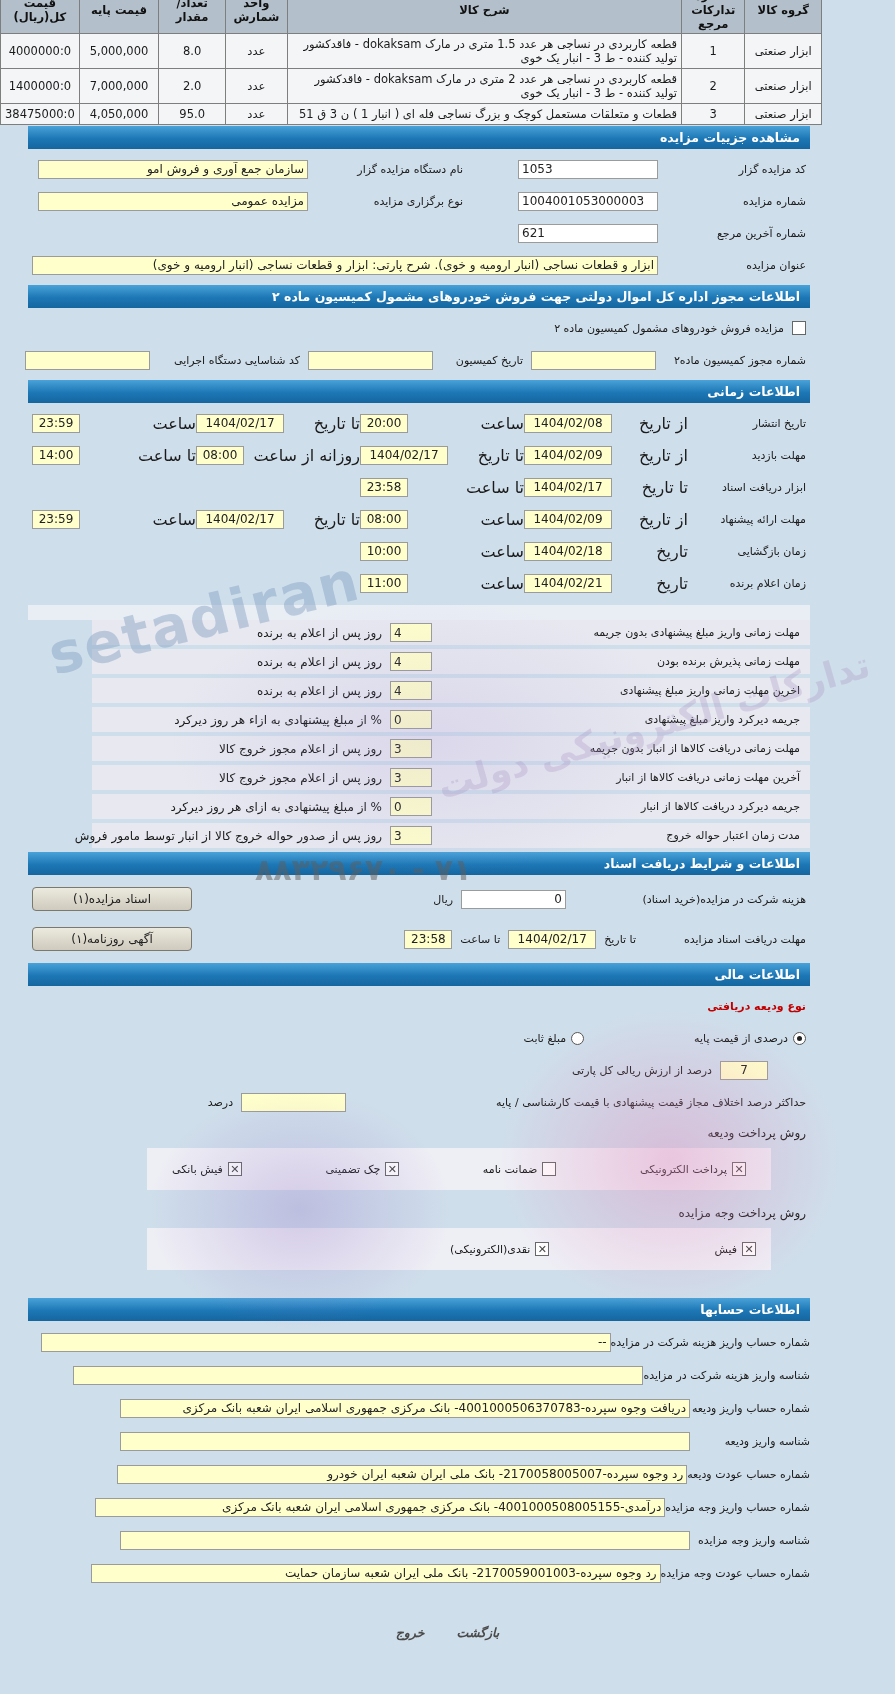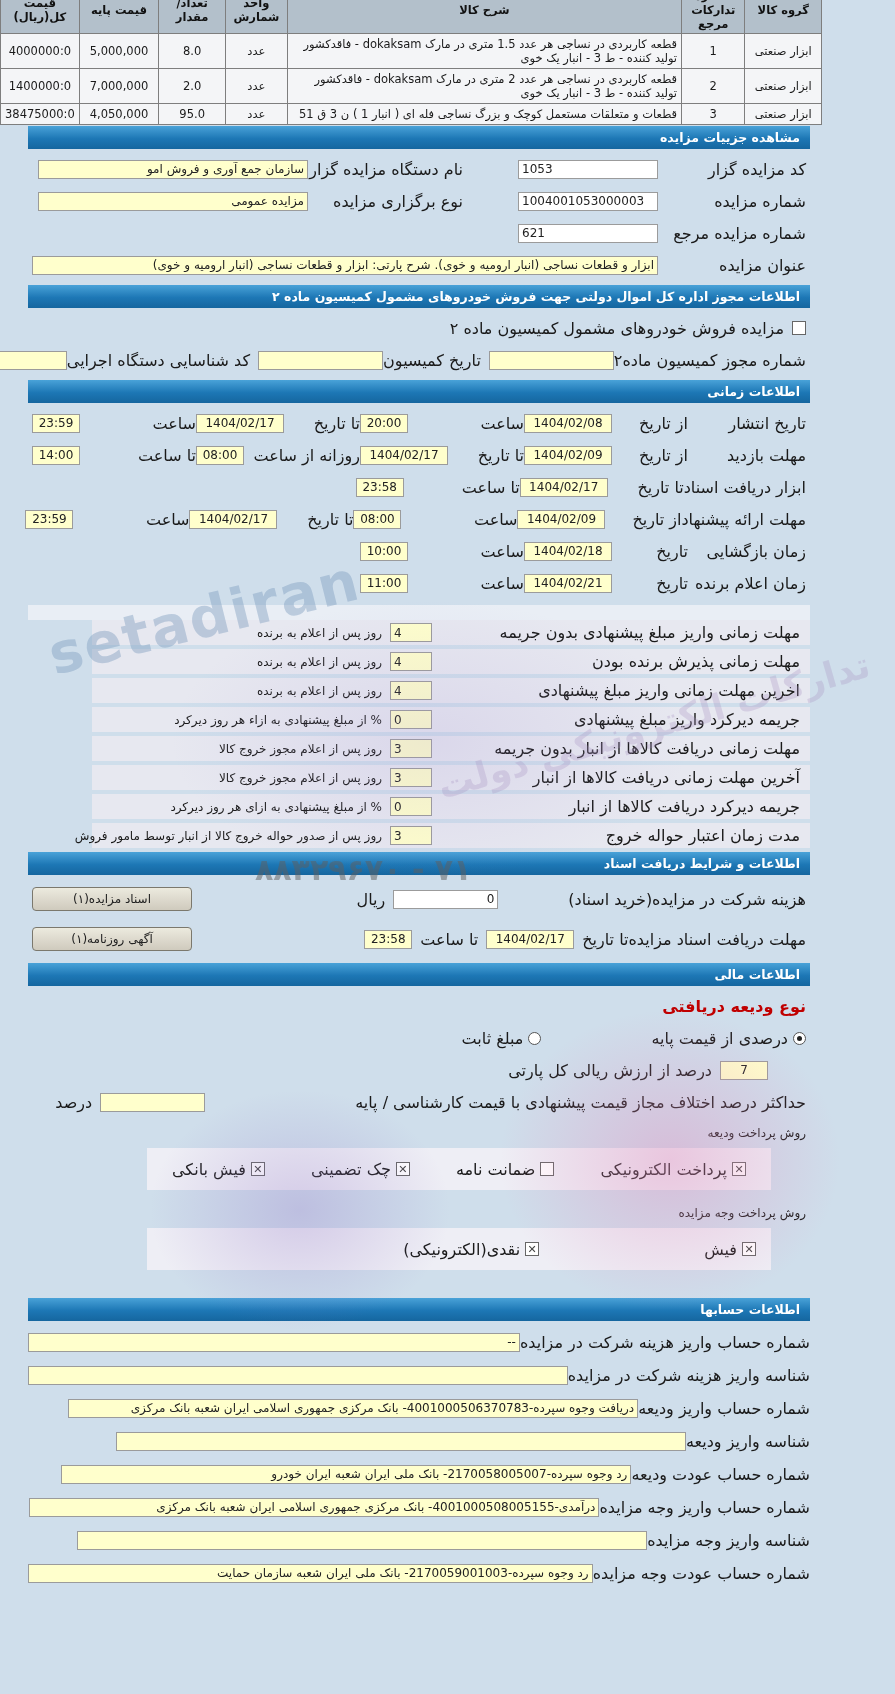--- a/index.html
+++ b/index.html
@@ -35,21 +35,21 @@
   table.items td{border:1px solid #7e7e7e;font-size:11.5px;padding:3px 4px;text-align:center;
     vertical-align:middle;background:#f4f5f7}
   table.items td.desc{text-align:right}
   .num{direction:ltr}
 
   
   .sec{width:782px;margin:0 85px 0 28px}
   .sec-header{height:23px;background:linear-gradient(180deg,#49a2d8 0%,#1d77b5 55%,#15669f 100%);
     color:#fff;font-weight:bold;font-size:12.5px;display:flex;align-items:center;padding:0 10px}
   .frow{display:flex;align-items:center;min-height:24px;margin:8px 0;padding:0 4px}
-  .flabel{font-size:16px;white-space:nowrap}
+  .flabel{font-size:11px;white-space:nowrap}
   .red{color:#c00000;font-weight:bold}
 
   .tb{height:19px;border:1px solid #9b9b9b;background:#fff;font-size:12px;padding:0 3px;
     font-family:inherit;color:#222}
   .tb.yellow{background:#ffffcc}
   .tb.date{width:88px;text-align:center;direction:ltr}
   .tb.time{width:48px;text-align:center;direction:ltr}
   .tb.fa{text-align:right;direction:rtl}
   .ltr{direction:ltr;text-align:left}
   .w42{width:42px}.w48{width:48px}.w105{width:105px}.w125{width:125px}.w140{width:140px}
@@ -175,21 +175,21 @@
       <span class="flabel lab155 mr55">نام دستگاه مزایده گزار</span>
       <input class="tb yellow w270 fa" readonly="" value="سازمان جمع آوری و فروش امو" style="">
     </div>
     <div class="frow">
       <span class="flabel lab148">شماره مزایده</span>
       <input class="tb w140 ltr" readonly="" value="1004001053000003" style="">
       <span class="flabel lab155 mr55">نوع برگزاری مزایده</span>
       <input class="tb yellow w270 fa" readonly="" value="مزایده عمومی" style="">
     </div>
     <div class="frow">
-      <span class="flabel lab148">شماره مزایده مرجع</span>
+      <span class="flabel lab148">شماره آخرین مرجع</span>
       <input class="tb w140 ltr" readonly="" value="621" style="">
     </div>
     <div class="frow">
       <span class="flabel lab148">عنوان مزایده</span>
       <input class="tb yellow grow fa" readonly="" value="ابزار و قطعات نساجی (انبار ارومیه و خوی). شرح پارتی: ابزار و قطعات نساجی (انبار ارومیه و خوی)" style="">
     </div>
   </div>
 
   <div class="sec">
     <div class="sec-header">اطلاعات مجوز اداره کل اموال دولتی جهت فروش خودروهای مشمول کمیسیون ماده ۲</div>
@@ -474,14 +474,18 @@
     <div class="acc-row">
       <span class="flabel lab120">شناسه واریز وجه مزایده</span>
       <input class="tb yellow w570 fa" readonly="" value="" style="">
     </div>
     <div class="acc-row">
       <span class="flabel lab120">شماره حساب عودت وجه مزایده</span>
       <input class="tb yellow w570 fa" readonly="" value="رد وجوه سپرده-2170059001003- بانک ملی ایران شعبه سازمان حمایت" style="">
     </div>
   </div>
 
+  <div class="footer">
+    <span>بازگشت</span>
+    <span>خروج</span>
+  </div>
 
 </div>
 
 </body></html>

